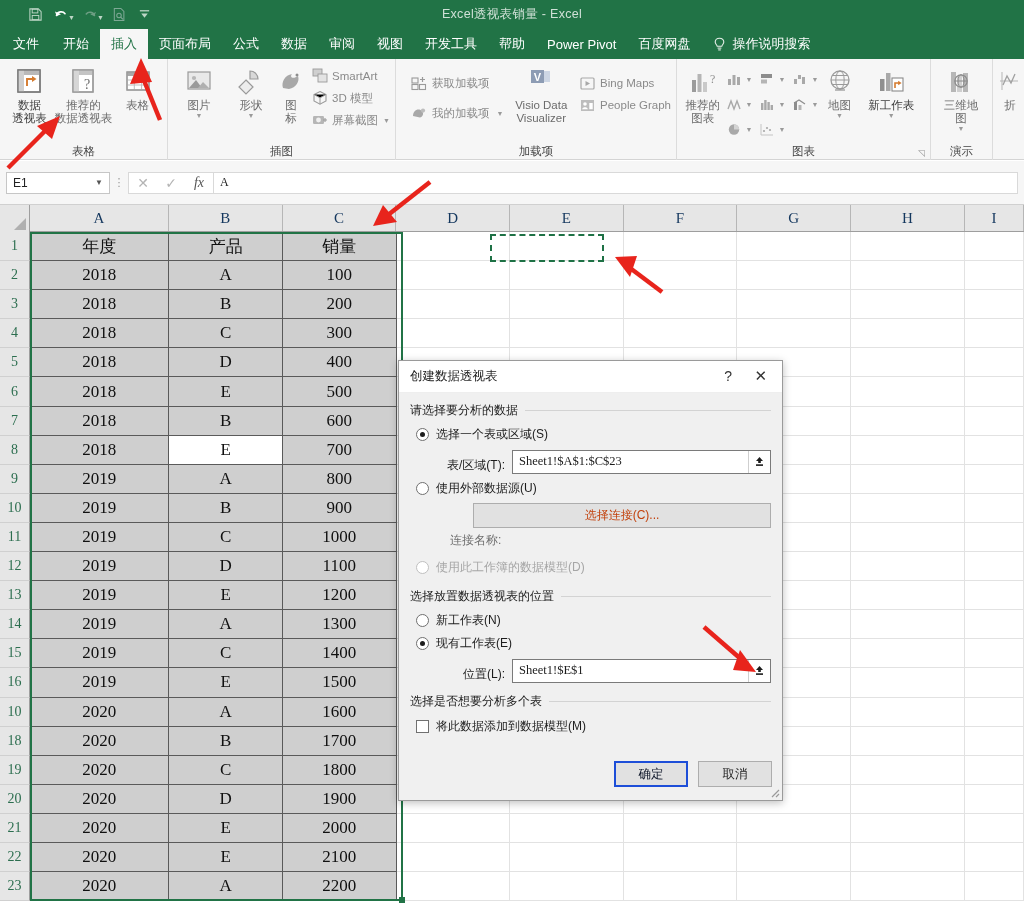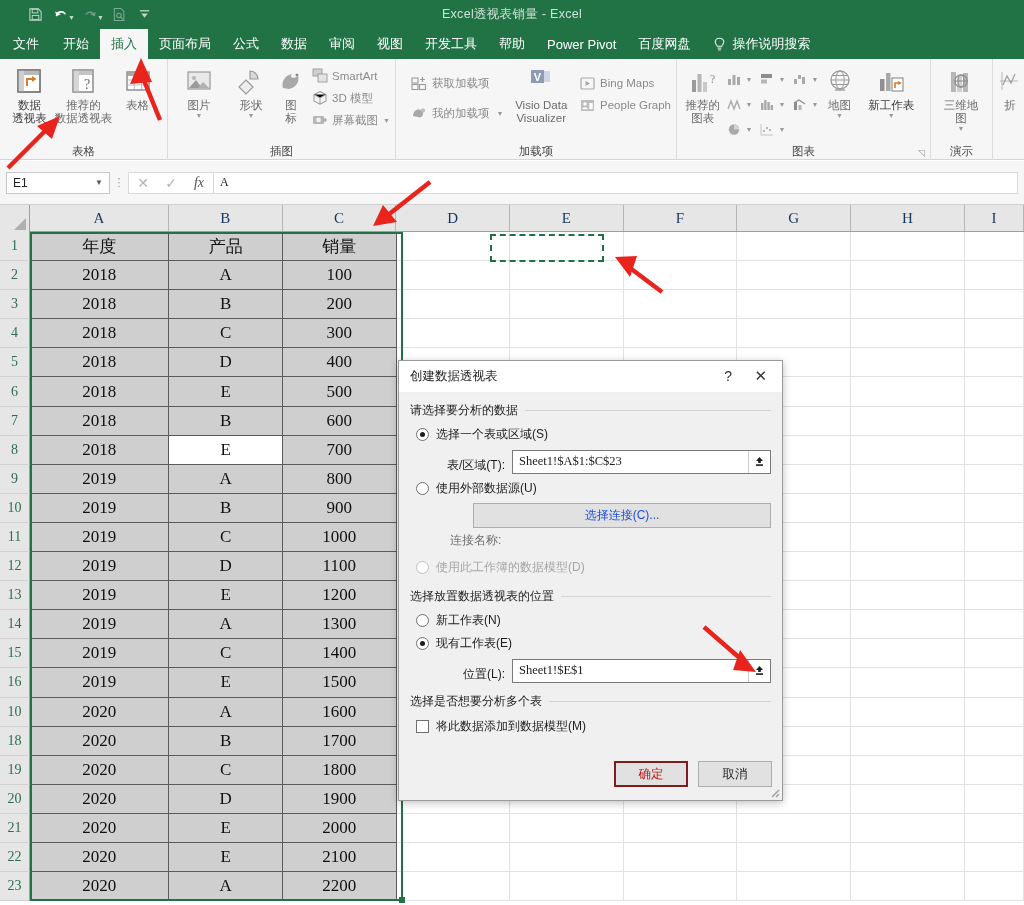--- a/index.html
+++ b/index.html
@@ -158,30 +158,30 @@
     flex: 1; height: 24px; background: #fff; border: 1px solid #7a7a7a;
     display: flex; align-items: center; justify-content: space-between; padding-left: 6px;
     font-size: 12.5px; font-family: "Liberation Serif", serif;
   }
   .collapsebtn {
     width: 22px; height: 22px; border-left: 1px solid #cfcfcf; background: #fff;
     display: flex; align-items: center; justify-content: center; font-size: 11px; color:#1c1c1c;
   }
   .btn-gray {
     height: 25px; min-width: 92px; background: #e1e1e1; border: 1px solid #adadad;
-    display: flex; align-items: center; justify-content: center; font-size: 12px; color: #1d4ed8; margin-left: 9px;
+    display: flex; align-items: center; justify-content: center; font-size: 12px; color: #c2410c; margin-left: 9px;
   }
   .conn-name { margin: 4px 0 8px 40px; color: #6e6e6e; font-size: 12px; }
   .dis { color: #a6a6a6; }
   .chkrow { display: flex; align-items: center; gap: 7px; margin: 8px 0 0 6px; font-size: 12px; }
   .chk { width: 13px; height: 13px; border: 1px solid #707070; background: #fff; flex: 0 0 13px; }
   .dlg-footer { position: absolute; left: 0; bottom: 0; width: 385px; height: 52px;
                 display: flex; align-items: center; justify-content: flex-end; gap: 10px; padding-right: 12px; }
-  .btn-ok { width: 74px; height: 26px; background: #e1e1e1; border: 2px solid #7f1d1d;
-            display: flex; align-items: center; justify-content: center; font-size: 12.5px; color: #b91c1c; }
+  .btn-ok { width: 74px; height: 26px; background: #e1e1e1; border: 2px solid #1d4ed8;
+            display: flex; align-items: center; justify-content: center; font-size: 12.5px; color: #0f172a; }
   .btn-cancel { width: 74px; height: 26px; background: #e1e1e1; border: 1px solid #adadad;
             display: flex; align-items: center; justify-content: center; font-size: 12.5px; color: #1c1c1c; }
   .resizer { position: absolute; right: 2px; bottom: 2px; width: 12px; height: 12px; }
 
   
   .arrow { position: absolute; pointer-events: none; }
 </style>
 </head>
 <body>
 

